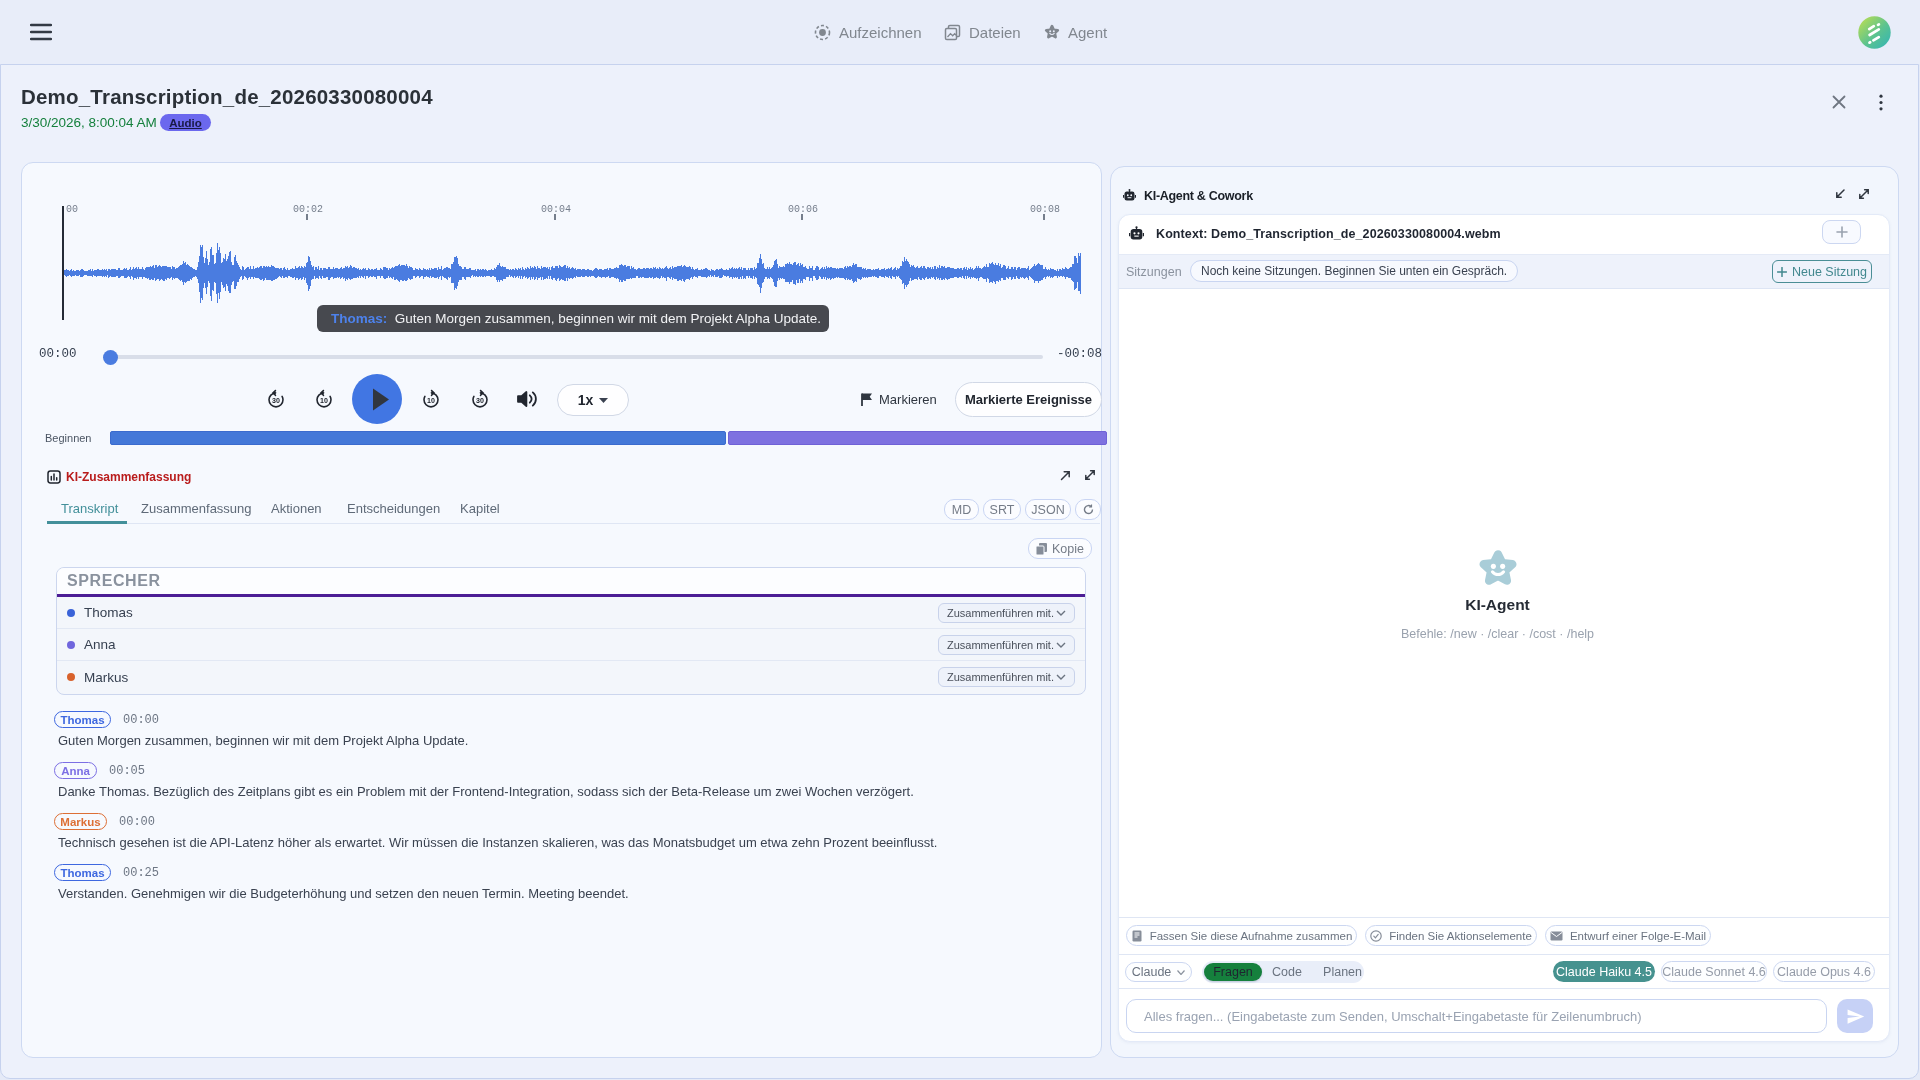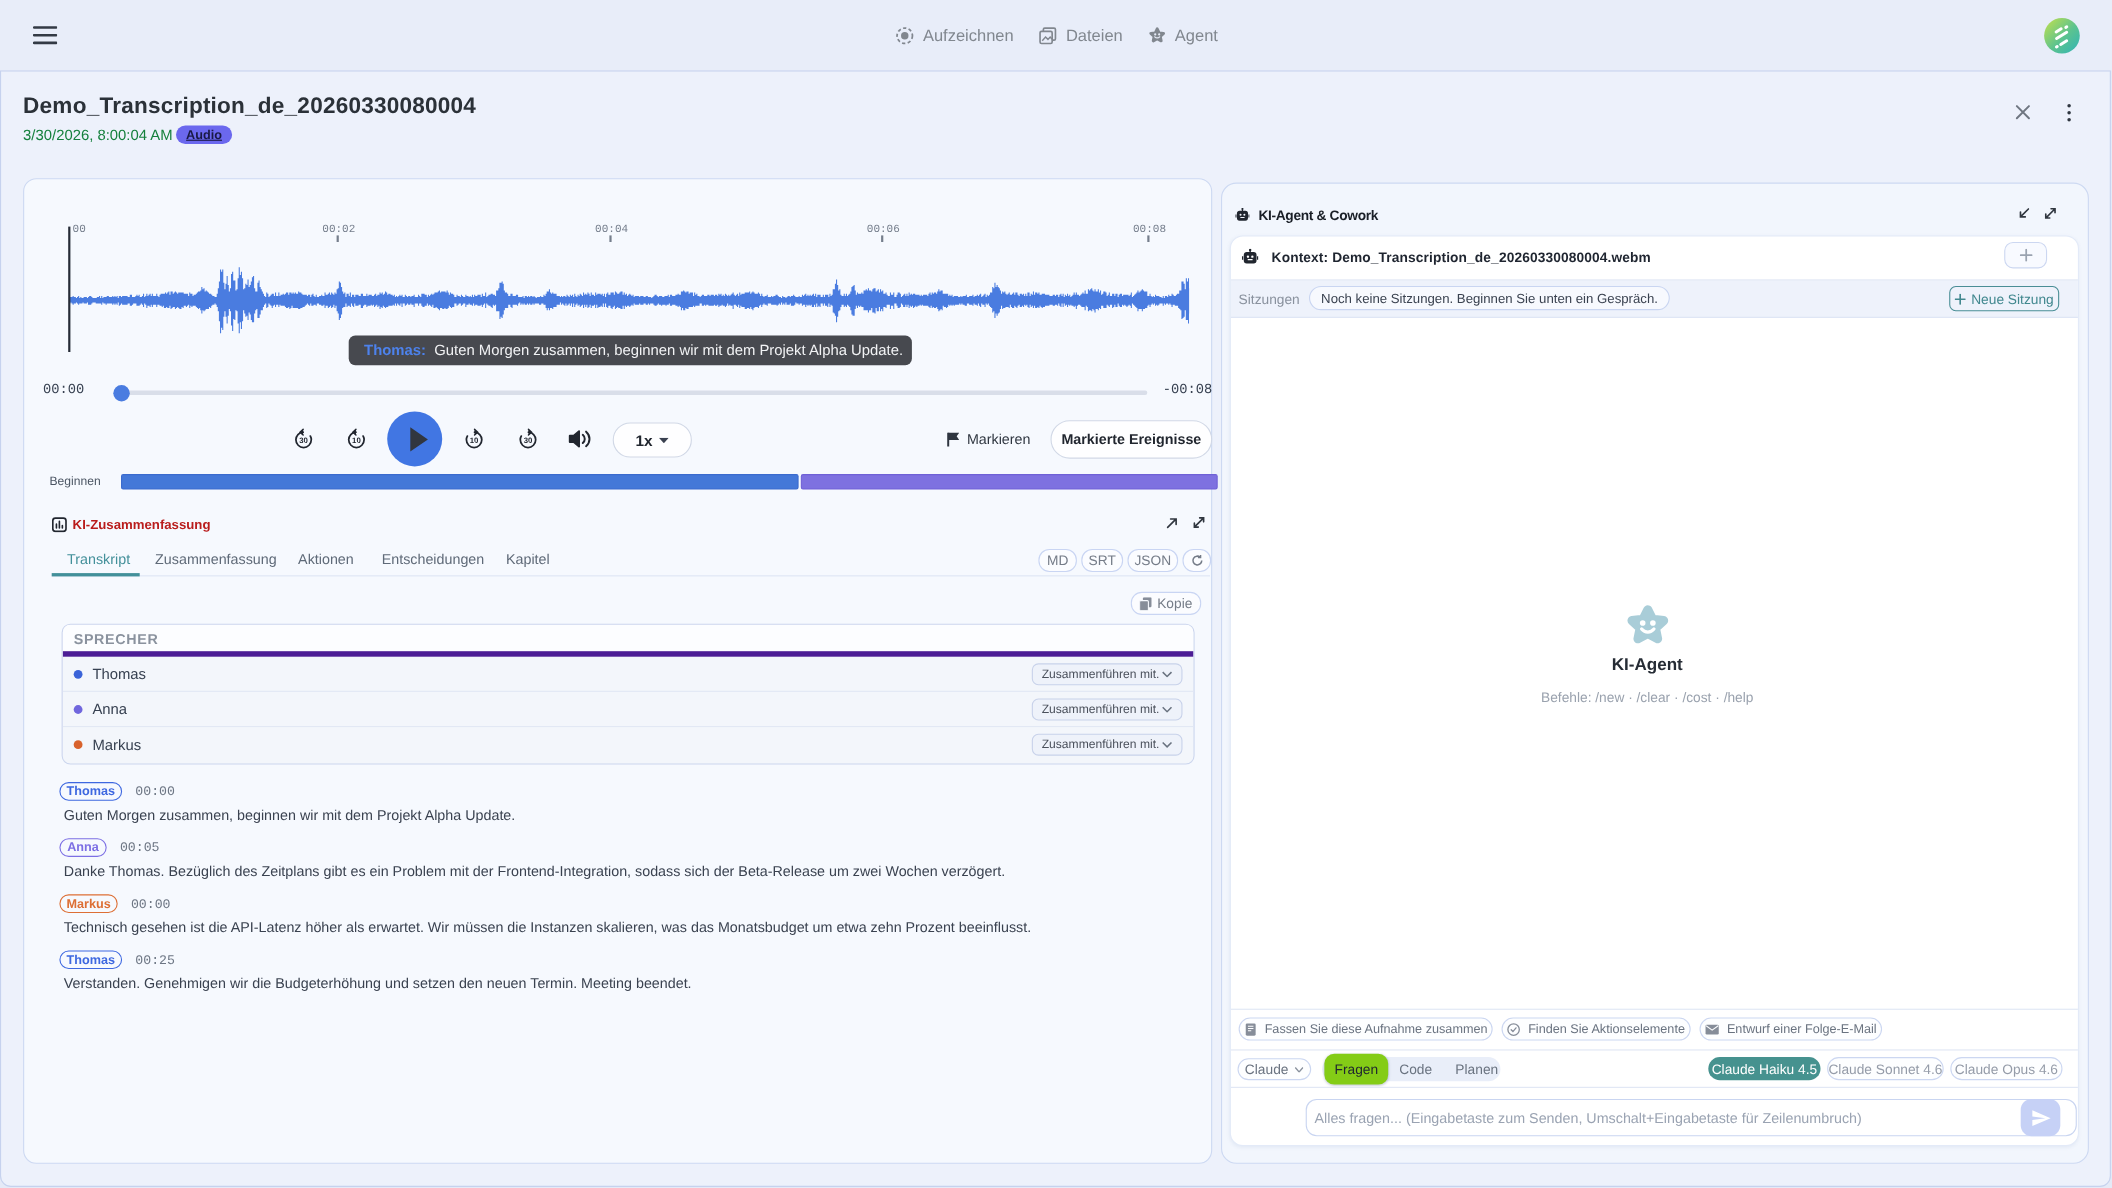--- a/index.html
+++ b/index.html
@@ -211,21 +211,21 @@
       <path d="M8.5 0.5v2.5H6" stroke-width="1.2"></path>
     </svg>
   </div>
 
 <div class="abs smallbtn" style="left:1028px;top:538px;width:64px;height:21px;gap:5px"><svg width="11" height="12" viewBox="0 0 11 12" fill="#868d99">
       <rect x="3" y="0" width="8" height="9" rx="1"></rect>
       <rect x="0" y="3" width="8" height="9" rx="1" stroke="#f6f9fe" stroke-width="1"></rect>
     </svg>Kopie</div>
 
 <div class="abs" style="left:56px;top:567px;width:1030px;height:128px;background:#f3f6fb;border:1px solid #ccd6ee;border-radius:8px;overflow:hidden">
-  <div style="height:29px;background:#fcfdff;border-bottom:5px solid #4c1d95;display:flex;align-items:center;padding-left:10px;font-size:13px;font-weight:bold;letter-spacing:0.6px;color:#8a929e">SPRECHER</div>
+  <div style="height:29px;background:#fcfdff;border-bottom:3px solid #4c1d95;display:flex;align-items:center;padding-left:10px;font-size:16px;font-weight:bold;letter-spacing:0.6px;color:#8a929e">SPRECHER</div>
   <div class="flexc" style="height:32px;border-bottom:1px solid #e2e8f4;padding:0 10px">
     <span class="dot" style="background:#3a63d8"></span>
       <span class="spkrow" style="margin-left:9px">Thomas</span>
     <span class="selectbox" style="margin-left:auto;width:137px;height:20px;padding:0 8px">Zusammenführen mit.<svg style="margin-left:auto" width="10" height="6" viewBox="0 0 10 6">
           <path d="M1 1l4 4 4-4" stroke="#6a7380" stroke-width="1.4" fill="none"></path>
         </svg></span>
   </div>
   <div class="flexc" style="height:32px;border-bottom:1px solid #e2e8f4;padding:0 10px">
     <span class="dot" style="background:#7066dd"></span>
       <span class="spkrow" style="margin-left:9px">Anna</span>
@@ -329,27 +329,27 @@
 <div class="abs sugpill" style="left:1545px;top:925px;width:166px;height:21px;justify-content:center"><svg width="13" height="10" viewBox="0 0 13 10" fill="#868d99">
       <rect x="0.5" y="0.5" width="12" height="9" rx="1.2"></rect>
       <path d="M1 1.5l5.5 4L12 1.5" stroke="#fdfeff" stroke-width="1" fill="none"></path>
     </svg>Entwurf einer Folge-E-Mail</div>
 
 <div class="abs hline" style="left:1119px;top:954px;width:770px"></div>
 <div class="abs flexc" style="left:1125px;top:962px;width:67px;height:20px;background:#fdfeff;border:1px solid #ccd7f1;border-radius:11px;justify-content:center;gap:6px;font-size:12.5px;color:#6a7380">Claude<svg width="8" height="5" viewBox="0 0 8 5">
       <path d="M0.5 0.5l3.5 4 3.5-4" stroke="#8a929e" stroke-width="1.2" fill="none"></path>
     </svg></div>
 <div class="abs flexc" style="left:1202px;top:961px;width:162px;height:22px;background:#e9eef9;border-radius:11px;padding:2px">
-  <span style="background:#84cc16;border-radius:9px;height:28px;width:58px;display:flex;align-items:center;justify-content:center;font-size:12.5px;color:#1f2530;box-shadow:0 1px 2px rgba(60,80,120,0.25)">Fragen</span>
+  <span style="background:#15803d;border-radius:9px;height:18px;width:58px;display:flex;align-items:center;justify-content:center;font-size:12.5px;color:#1f2530;box-shadow:0 1px 2px rgba(60,80,120,0.25)">Fragen</span>
   <span style="flex:1;text-align:center;font-size:12.5px;color:#6a7380">Code</span>
   <span style="flex:1;text-align:right;font-size:12.5px;color:#6a7380">Planen</span>
 </div>
 <div class="abs mpill" style="left:1553px;top:961px;width:102px;height:21px;background:#46928f;color:#fff">Claude Haiku 4.5</div>
 <div class="abs mpill" style="left:1661px;top:961px;width:106px;height:21px;background:#fdfeff;border:1px solid #ccd7f1;color:#959ca9">Claude Sonnet 4.6</div>
 <div class="abs mpill" style="left:1773px;top:961px;width:102px;height:21px;background:#fdfeff;border:1px solid #ccd7f1;color:#959ca9">Claude Opus 4.6</div>
 
 <div class="abs hline" style="left:1119px;top:988px;width:770px"></div>
-<div class="abs flexc" style="left:1187px;top:999px;width:701px;height:34px;background:#fff;border:1px solid #c9d5f1;border-radius:10px;padding-left:7px;font-size:13px;color:#9aa3b2;white-space:nowrap">Alles fragen... (Eingabetaste zum Senden, Umschalt+Eingabetaste für Zeilenumbruch)</div>
+<div class="abs flexc" style="left:1126px;top:999px;width:701px;height:34px;background:#fff;border:1px solid #c9d5f1;border-radius:10px;padding-left:17px;font-size:13px;color:#9aa3b2;white-space:nowrap">Alles fragen... (Eingabetaste zum Senden, Umschalt+Eingabetaste für Zeilenumbruch)</div>
 <div class="abs flexc" style="left:1837px;top:999px;width:36px;height:34px;background:#c6d1f6;border-radius:10px;justify-content:center">
     <svg width="19" height="19" viewBox="0 0 24 24">
       <path d="M2 21l21-9L2 3v7l15 2-15 2z" fill="#fff"></path>
     </svg>
   </div>
 
 </body></html>

